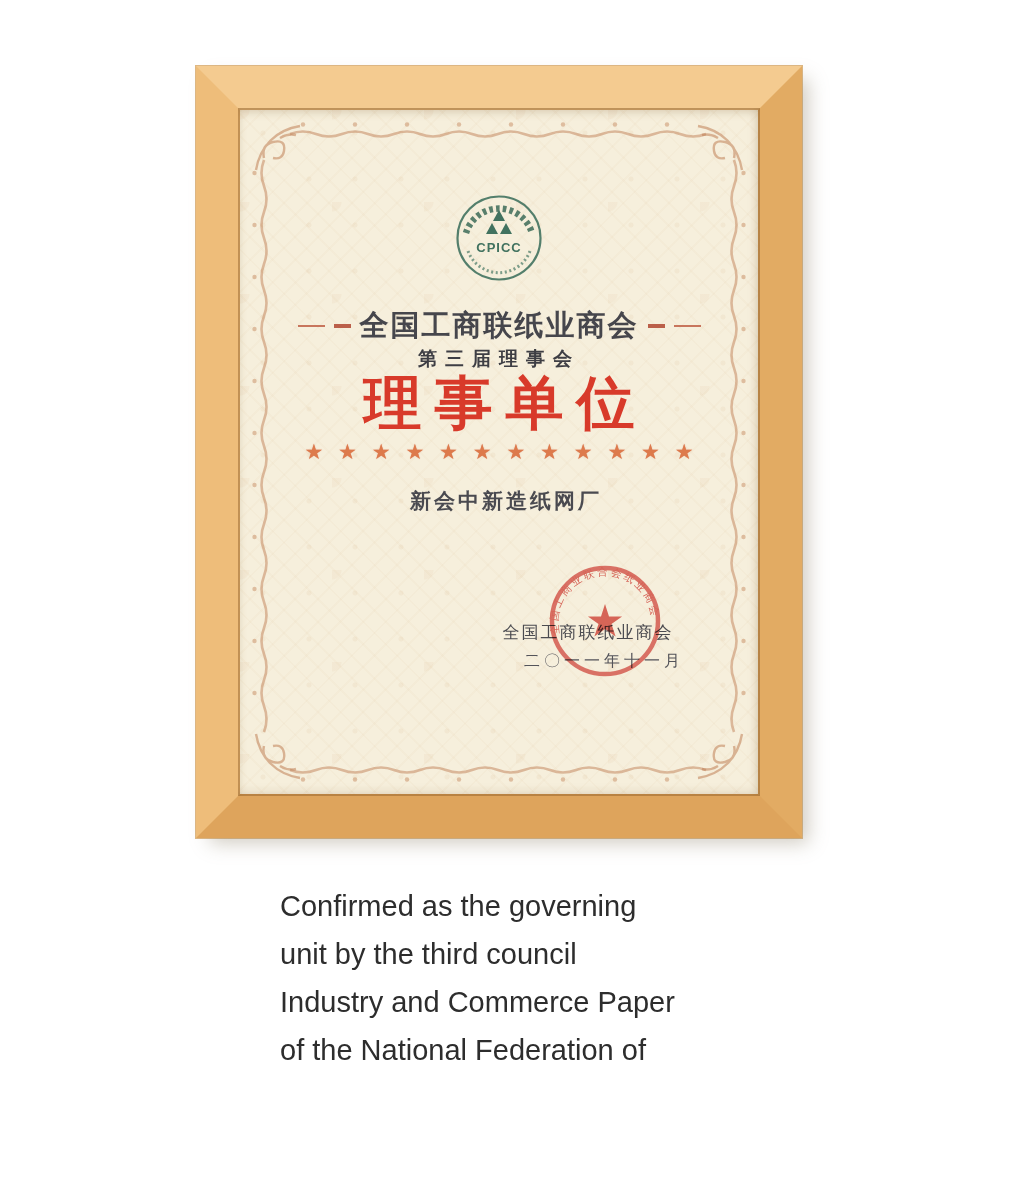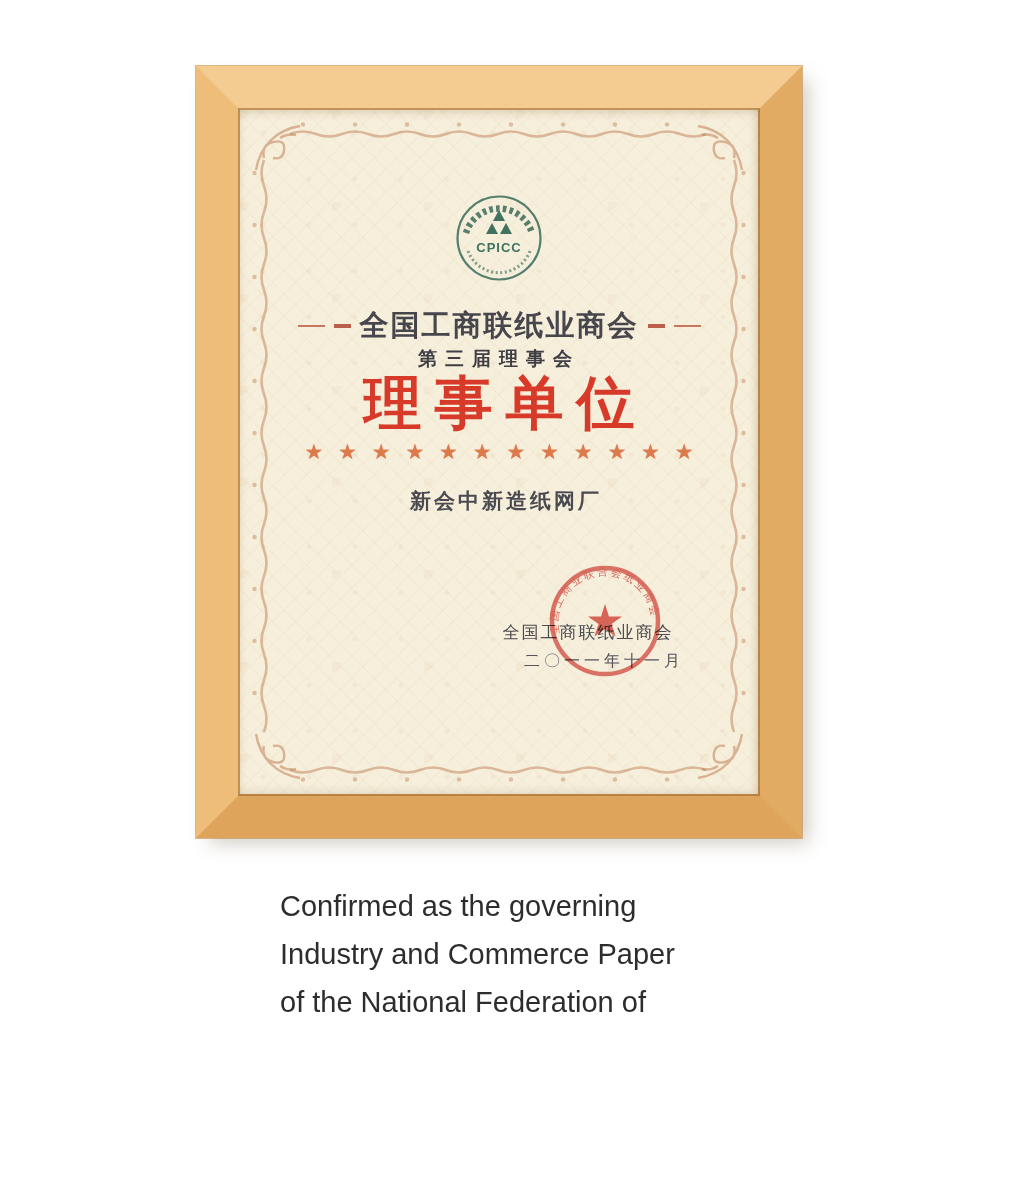--- a/index.html
+++ b/index.html
@@ -171,17 +171,18 @@
             </text>
           </svg>
         </div>
 
       </div>
     </div>
   </div>
 
   <div class="caption">
     <div>Confirmed as the governing</div>
+    <div>unit by the third council</div>
     <div>Industry and Commerce Paper</div>
     <div>of the National Federation of</div>
   </div>
 
 </div>
 
 </body></html>

